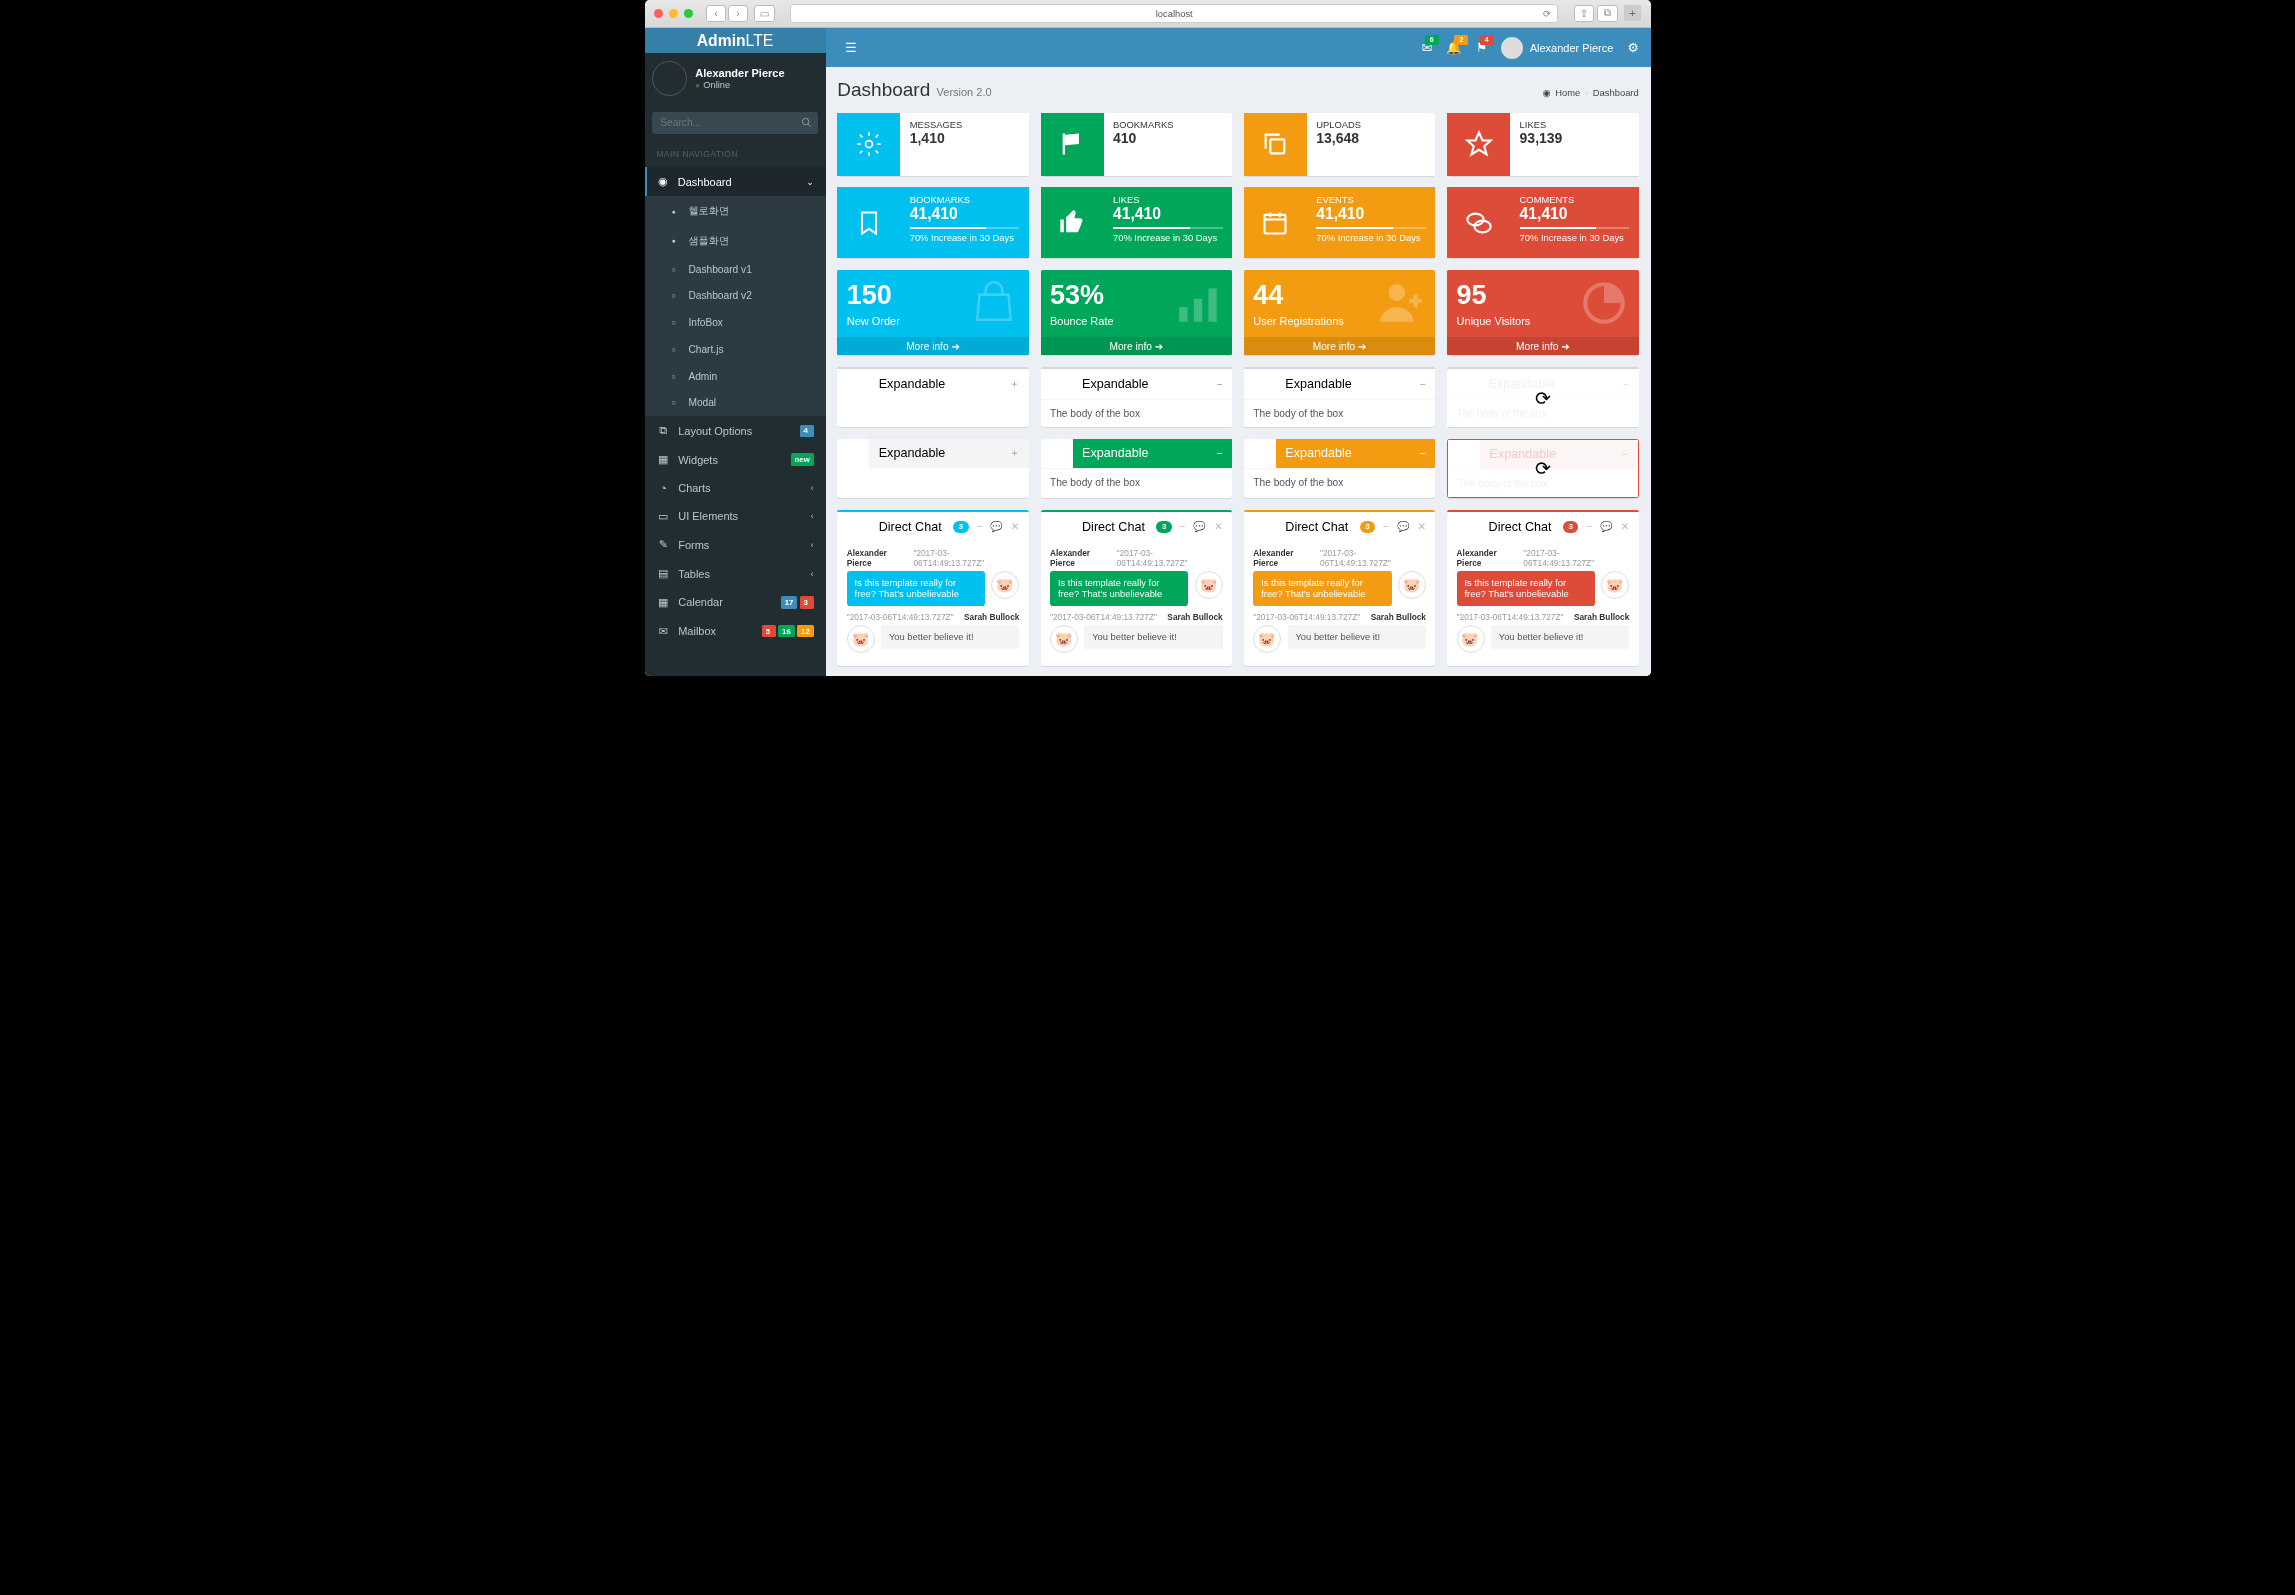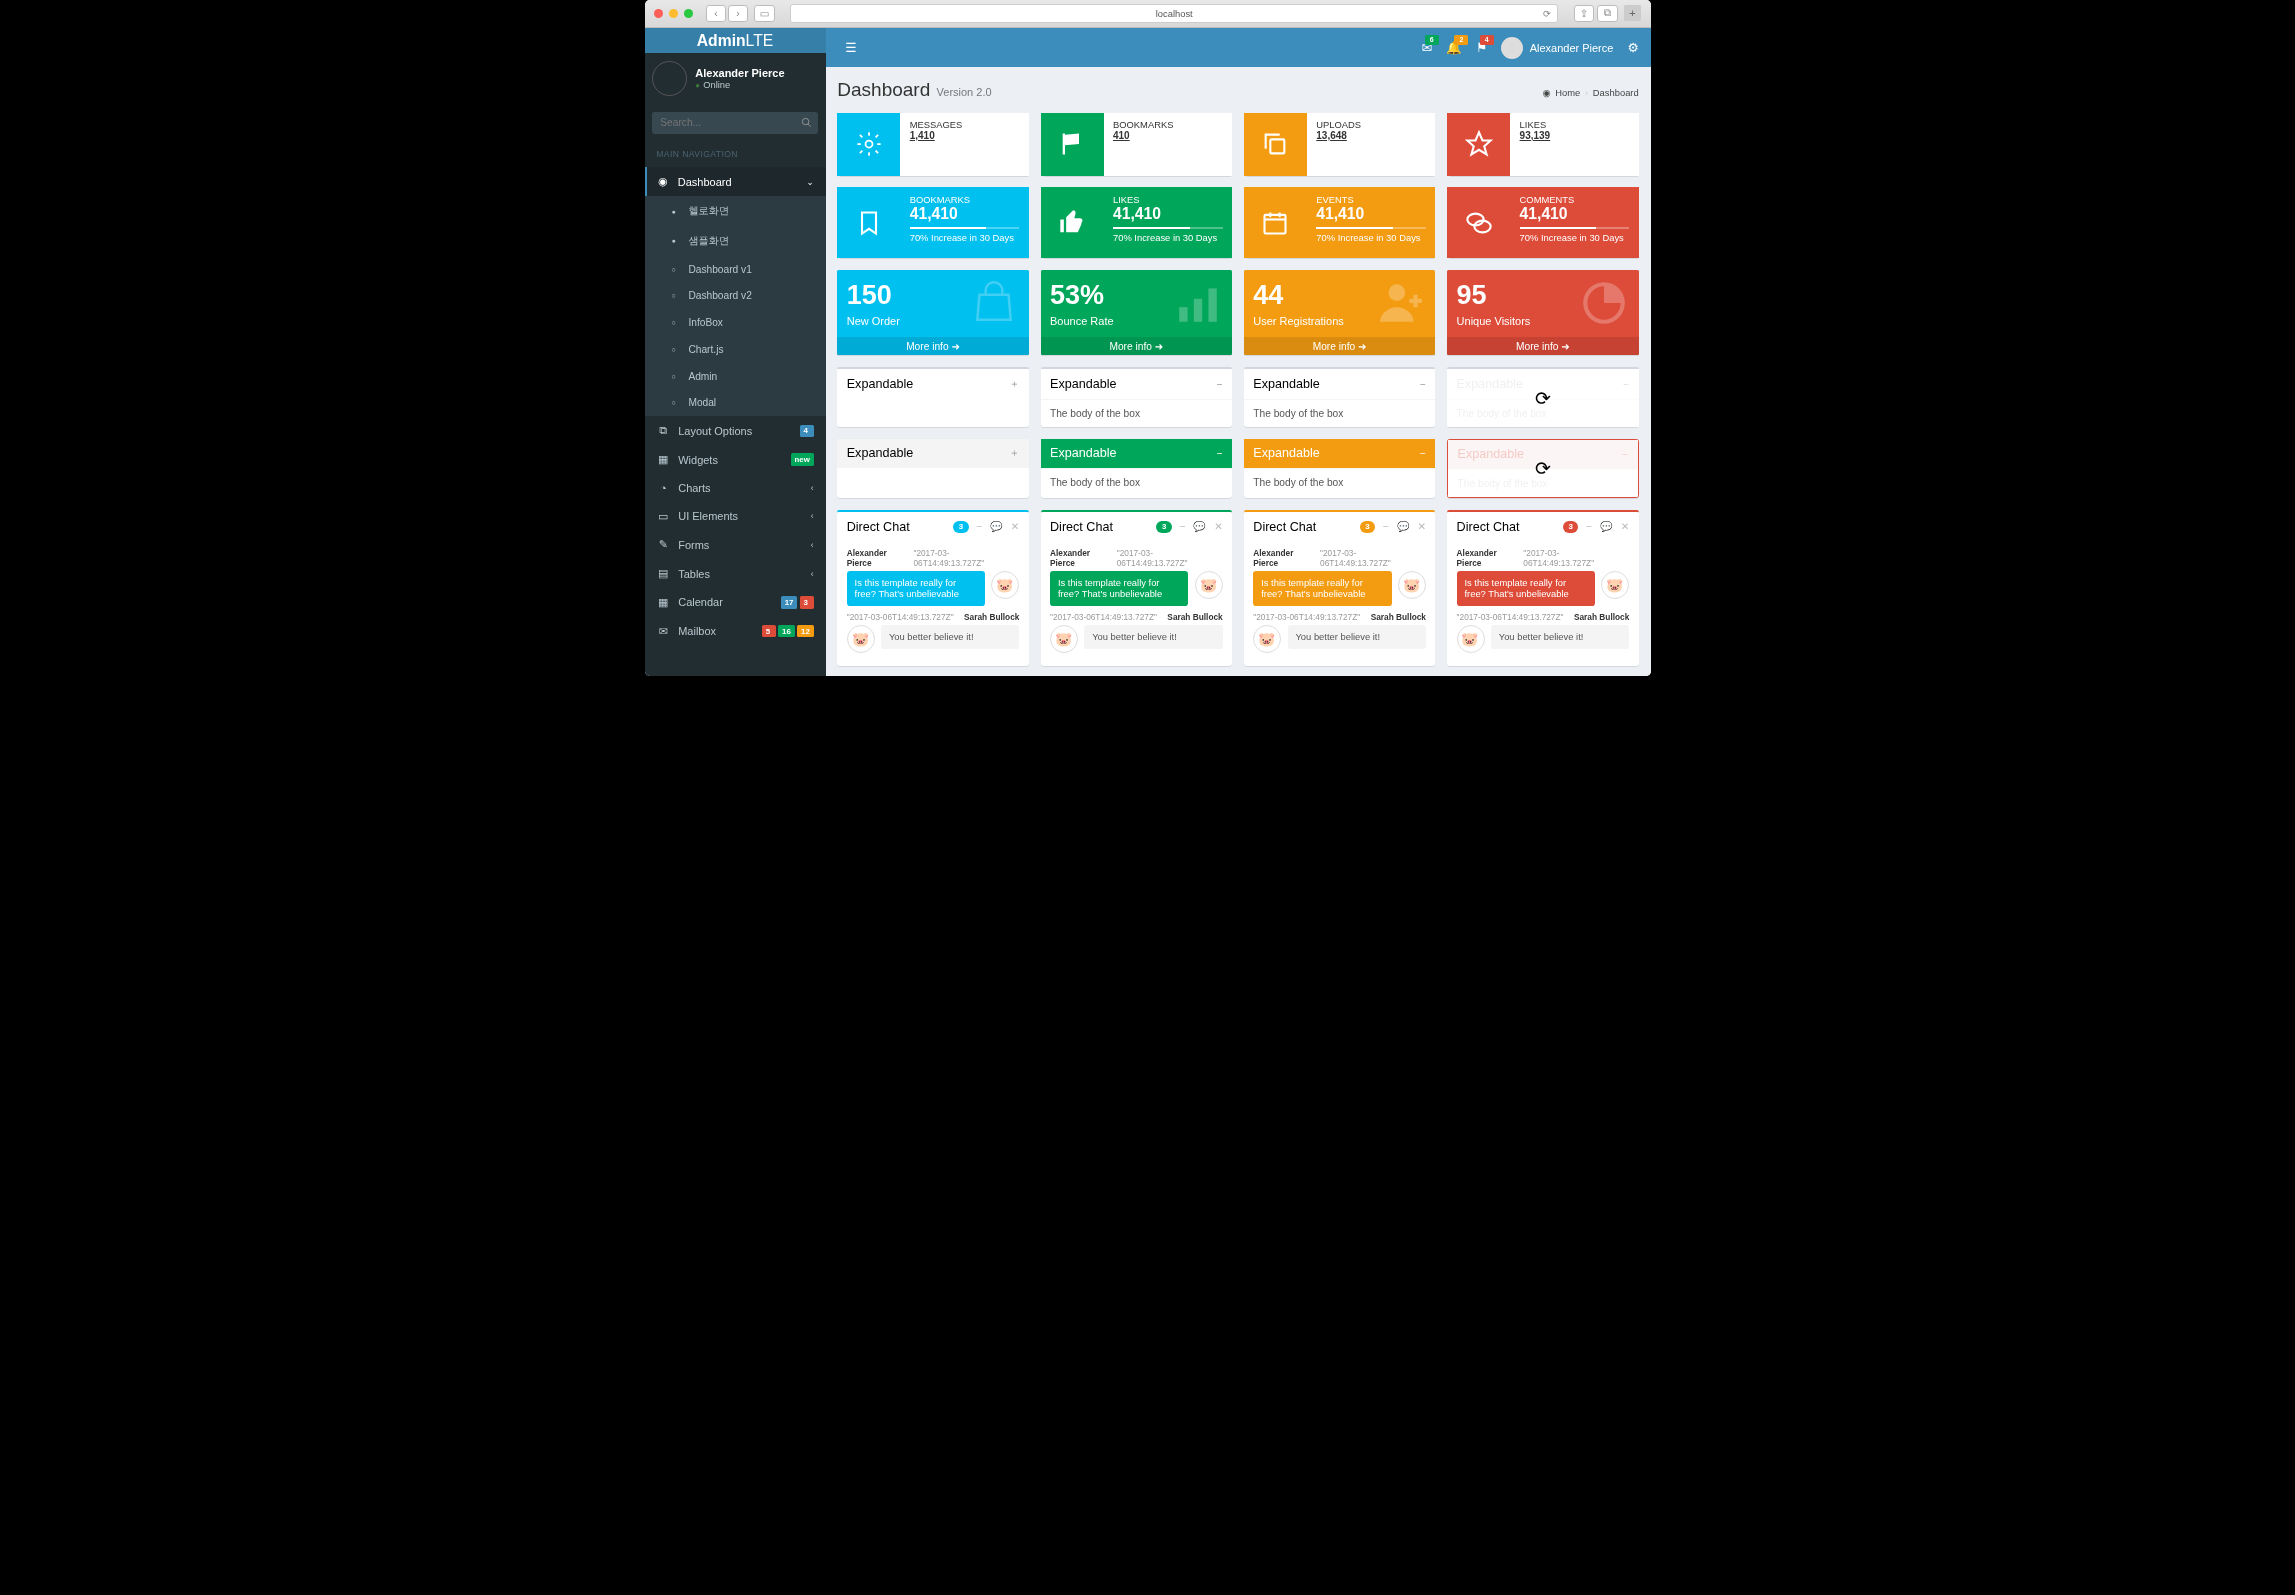--- a/index.html
+++ b/index.html
@@ -60,21 +60,21 @@
 .breadcrumb .sep { color: #ccc; }
 
 .content { padding: 0 11.8px 11.8px; overflow-y: auto; flex: 1; }
 .row { display: grid; grid-template-columns: repeat(4, 1fr); gap: 11.8px; margin-bottom: 11.8px; border-radius: 14px; }
 
 
 .info-box { display: flex; background: #fff; box-shadow: 0 0.8px 0.8px rgba(0,0,0,.1); min-height: 63px; }
 .info-box .ib-icon { width: 63px; display: flex; align-items: center; justify-content: center; color: #fff; font-size: 25px; }
 .info-box .ib-content { padding: 6.3px 9.4px; flex: 1; }
 .info-box .ib-text { font-size: 9.4px; color: #333; text-transform: uppercase; }
-.info-box .ib-number { font-size: 10px; font-weight: 700; color: #333; text-decoration: underline; }
+.info-box .ib-number { font-size: 14px; font-weight: 700; color: #333; }
 .bg-aqua { background: #00c0ef; } .bg-green { background: #00a65a; } .bg-yellow { background: #f39c12; } .bg-red { background: #dd4b39; }
 
 
 .info-box2 { display: flex; color: #fff; box-shadow: 0 0.8px 0.8px rgba(0,0,0,.1); min-height: 71px; }
 .info-box2 .ib-icon { width: 63px; display: flex; align-items: center; justify-content: center; font-size: 25px; }
 .info-box2 .ib-content { padding: 6.3px 9.4px; flex: 1; }
 .info-box2 .ib-text { font-size: 9.4px; text-transform: uppercase; }
 .info-box2 .ib-number { font-size: 15.7px; font-weight: 700; }
 .info-box2 .progress { height: 1.6px; background: rgba(255,255,255,.3); margin: 4.7px 0 3.1px; }
 .info-box2 .progress-bar { height: 100%; background: #fff; }
@@ -90,21 +90,21 @@
 
 
 .box { background: #fff; border-top: 2.4px solid #d2d6de; border-radius: 2.4px; box-shadow: 0 0.8px 0.8px rgba(0,0,0,.1); }
 .box.no-top { border-top: none; }
 .box.solid-green .box-header { background: #00a65a; color: #fff; }
 .box.solid-yellow .box-header { background: #f39c12; color: #fff; }
 .box.solid-red-faded .box-header { background: #f2dede; color: #dd4b39; }
 .box.solid-red-faded { border-top: none; border: 0.8px solid #dd4b39; }
 .box.loading { position: relative; }
 .box.loading .overlay { position: absolute; inset: 0; background: rgba(255,255,255,.7); display: flex; align-items: center; justify-content: center; font-size: 19px; }
-.box-header { padding: 7.9px 9.4px; display: flex; align-items: center; }
+.box-header { padding: 7.9px 9.4px; display: flex; align-items: center; margin-left: 32px; }
 .box-header .title { font-size: 12.6px; font-weight: 400; }
 .box-tools { margin-left: auto; display: flex; gap: 7.9px; align-items: center; color: #999; }
 .box-tools.white { color: #fff; }
 .box-tools .tool { cursor: pointer; font-size: 10.2px; }
 .box-body { padding: 7.9px 9.4px; color: #555; font-size: 10.2px; border-top: 0.8px solid #f4f4f4; }
 .box.gray .box-header { background: #f4f4f4; }
 
 
 .chat-box { background: #fff; border-top: 2.4px solid; border-radius: 2.4px; box-shadow: 0 0.8px 0.8px rgba(0,0,0,.1); }
 .chat-box.aqua { border-top-color: #00c0ef; }

